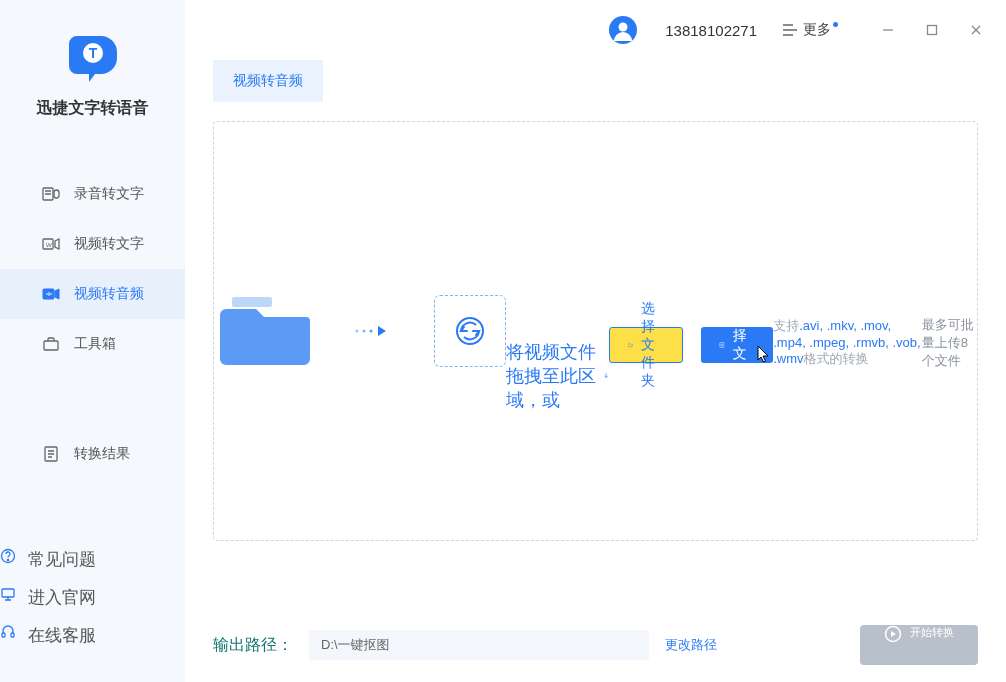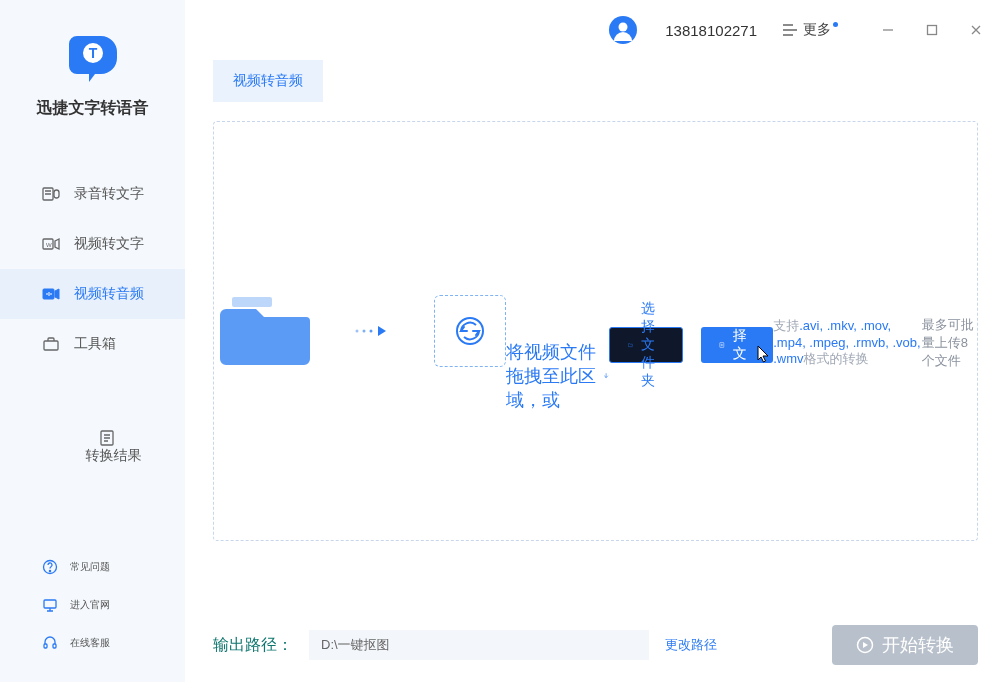--- a/index.html
+++ b/index.html
@@ -10,24 +10,24 @@
     .logo-area { display: flex; flex-direction: column; align-items: center; padding: 28px 0 20px; }
     .logo-svg { width: 56px; height: 56px; }
     .app-name { margin-top: 14px; font-size: 16px; font-weight: bold; color: #333; }
     
     .nav { margin-top: 30px; flex: 1; }
     .nav-item { display: flex; align-items: center; height: 50px; padding-left: 42px; font-size: 14px; color: #555; cursor: pointer; }
     .nav-item.active { background: #e8f0fb; color: #2a7af5; font-weight: 500; }
     .nav-item .nav-icon { width: 18px; height: 18px; margin-right: 14px; display: inline-flex; align-items: center; justify-content: center; }
     .nav-item.active svg { stroke: #2a7af5; fill: #2a7af5; }
     
-    .nav-results { margin-top: 60px; flex-direction: column; }
+    .nav-results { margin-top: 60px; }
     
     .bottom-links { margin-top: auto; padding-bottom: 20px; }
-    .bottom-link { display: flex; align-items: center; height: 38px; padding-left: 42px; font-size: 10px; color: #555; cursor: pointer; }
+    .bottom-link { display: flex; height: 38px; font-size: 17px; color: #555; cursor: pointer; }
     .bottom-link .link-icon { width: 16px; height: 16px; margin-right: 12px; display: inline-flex; align-items: center; justify-content: center; }
     
     
     .main { flex: 1; height: 100%; display: flex; flex-direction: column; position: relative; }
     
     .header { height: 60px; display: flex; align-items: center; justify-content: flex-end; padding-right: 20px; gap: 26px; }
     .user-area { display: flex; align-items: center; gap: 28px; }
     .avatar-svg { width: 28px; height: 28px; }
     .user-id { font-size: 15px; color: #333; }
     .more-btn { display: flex; align-items: center; gap: 6px; font-size: 14px; color: #444; cursor: pointer; }
@@ -43,32 +43,32 @@
     
     .illus { display: flex; align-items: center; gap: 40px; }
     .folder-ic { width: 100px; height: 80px; position: relative; }
     .arrow-dots { width: 40px; display: flex; align-items: center; gap: 4px; color: #2a7af5; }
     .target-box { width: 72px; height: 72px; border: 1.5px dashed #7fb3f4; border-radius: 6px; display: flex; align-items: center; justify-content: center; }
     
     .drop-hint { margin-top: 90px; font-size: 18px; color: #2a7af5; display: flex; align-items: center; gap: 6px; }
     
     .pick-btns { margin-top: 28px; display: flex; gap: 18px; }
     .btn { height: 36px; padding: 0 18px; display: flex; align-items: center; gap: 8px; font-size: 14px; border-radius: 3px; cursor: pointer; }
-    .btn-outline { border: 1px solid #2a7af5; color: #2a7af5; background: #0f172a; }
+    .btn-outline { border: 1px solid #2a7af5; color: #2a7af5; background: #fde047; }
     .btn-solid { background: #2a7af5; color: #fff; border: none; position: relative; }
     
     .formats { margin-top: 22px; font-size: 13px; color: #a0a8b5; }
     .formats .ext { color: #2a7af5; }
     .limit { margin-top: 24px; font-size: 13px; color: #8a929e; }
     
     .footer { height: 74px; display: flex; align-items: center; padding: 0 28px; gap: 16px; }
     .out-label { font-size: 16px; color: #0f766e; }
     .out-path { flex: 1; height: 30px; background: #f3f6fa; border: none; padding: 0 12px; font-size: 13px; color: #666; max-width: 340px; }
     .change-path { font-size: 13px; color: #2a7af5; cursor: pointer; }
-    .start-btn { margin-left: auto; height: 40px; padding: 15px 24px; display: flex; align-items: center; gap: 8px; background: #b8c0cb; color: #fff; font-size: 18px; border-radius: 4px; cursor: pointer; }
+    .start-btn { margin-left: auto; height: 40px; padding: 0 24px; display: flex; gap: 8px; background: #b8c0cb; color: #fff; font-size: 11px; border-radius: 4px; cursor: pointer; }
     
     .cursor { position: absolute; width: 18px; height: 22px; pointer-events: none; }
   </style>
 </head>
 <body>
 
 <aside class="sidebar">
   <div class="logo-area">
     <svg class="logo-svg" viewBox="0 0 56 56">
       <path d="M12 8 h24 a16 16 0 0 1 16 16 v6 a16 16 0 0 1 -16 16 h-6 l-6 8 v-8 h-12 a8 8 0 0 1 -8 -8 v-22 a8 8 0 0 1 8 -8 z" fill="#2a7af5"></path>

